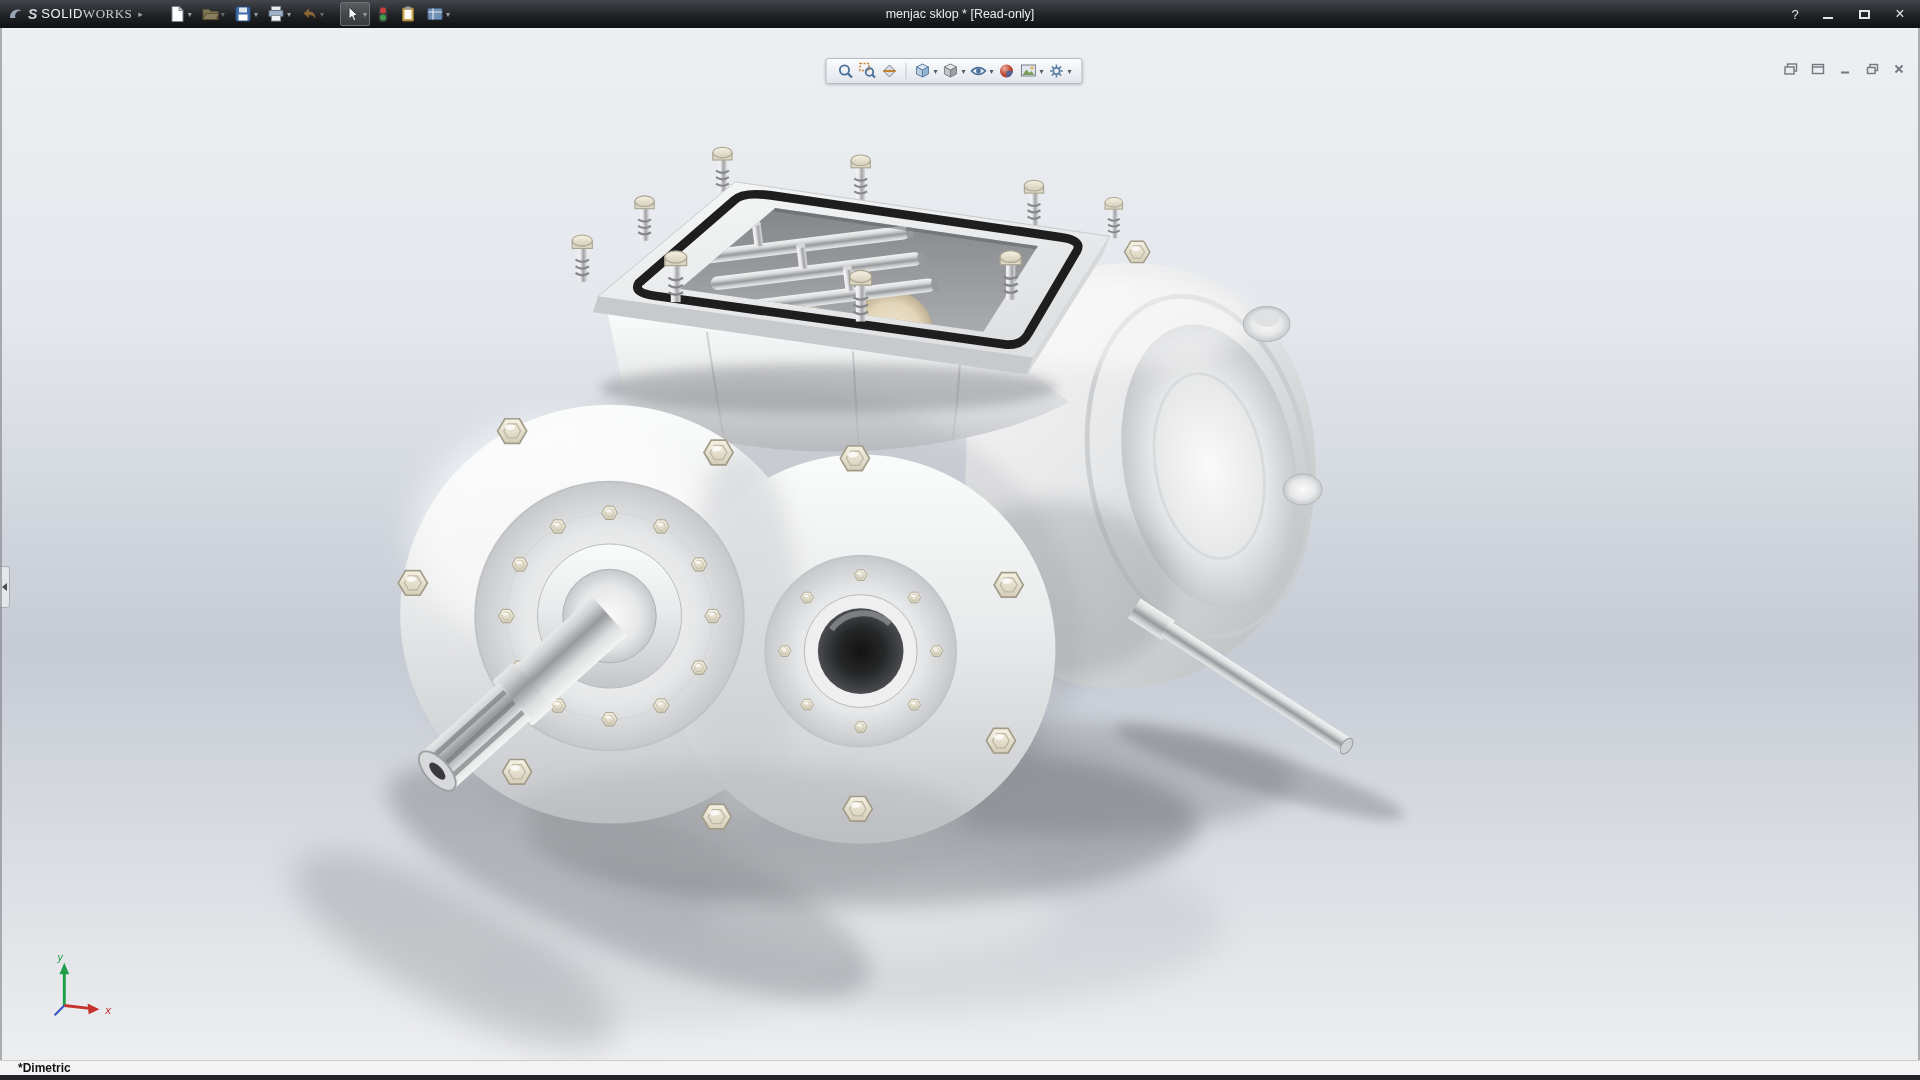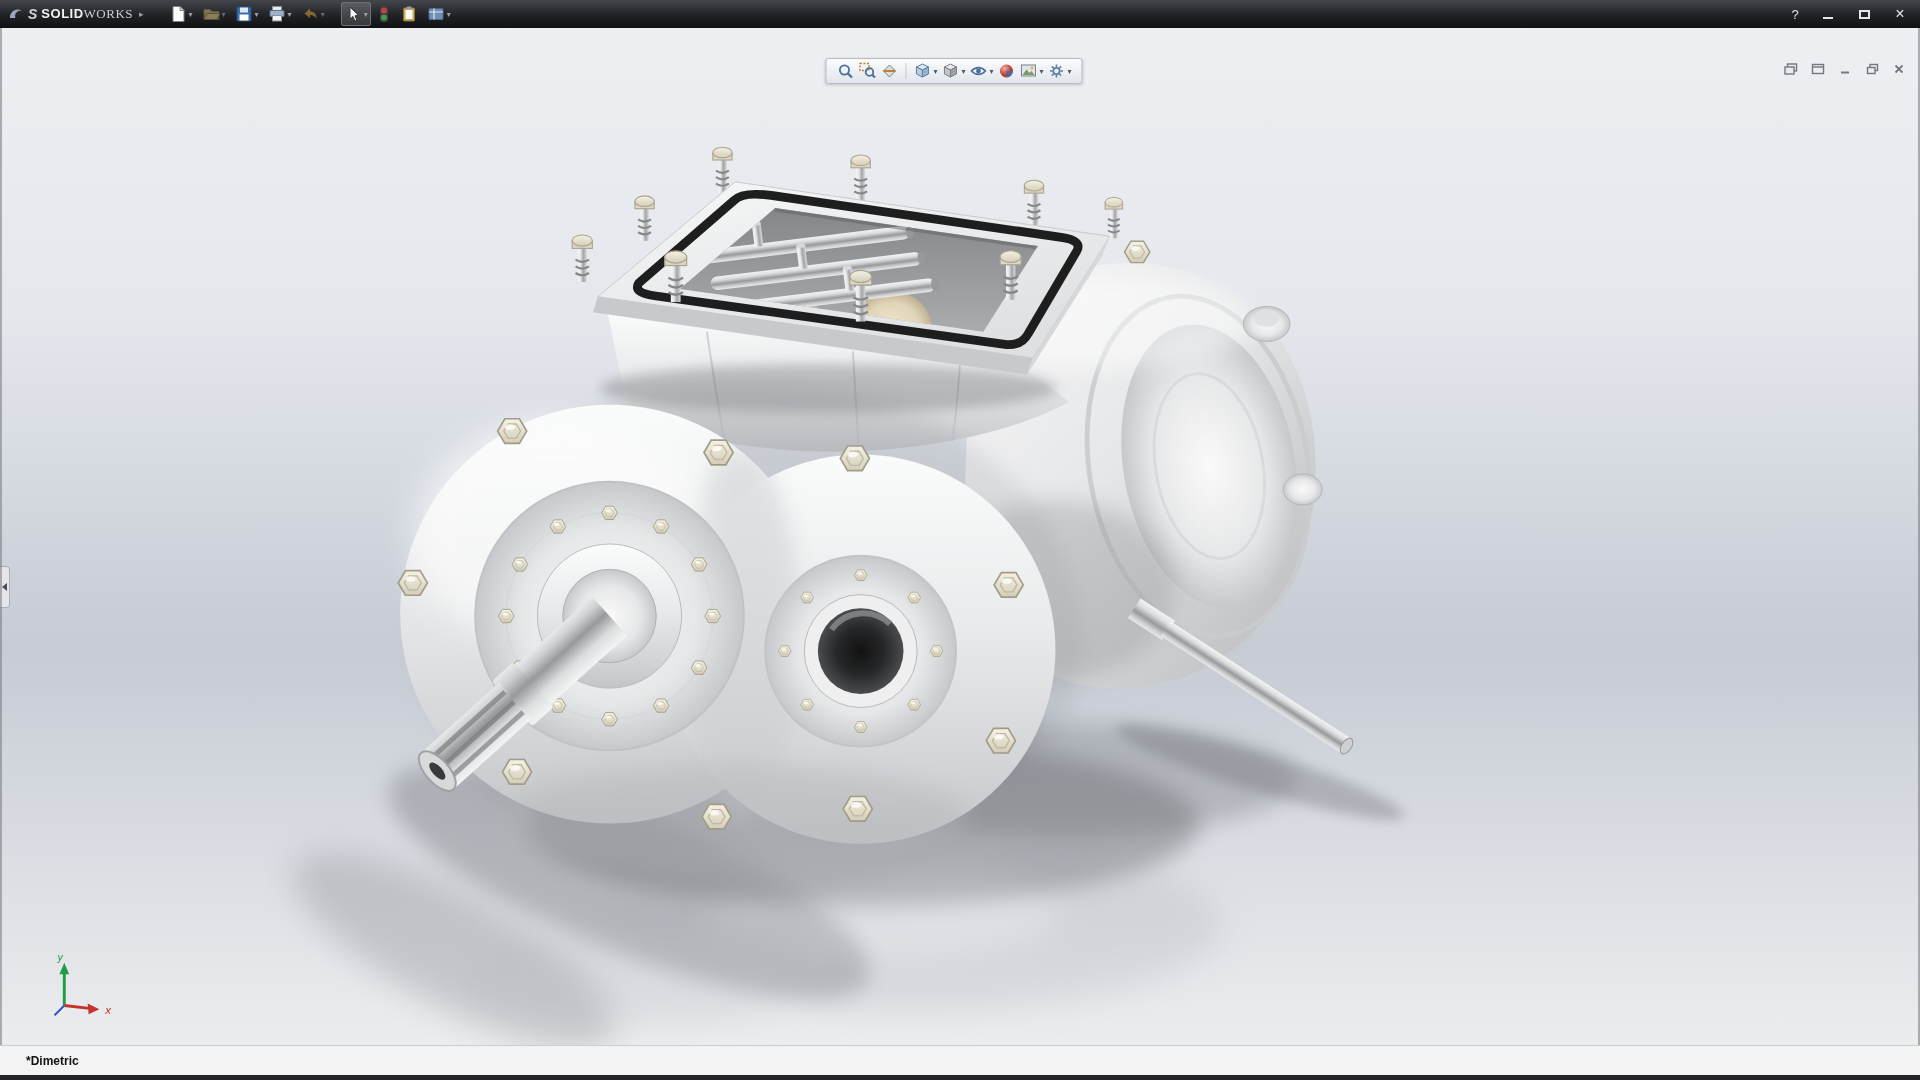--- a/index.html
+++ b/index.html
@@ -6,21 +6,21 @@
   html,body { width:1920px; height:1080px; overflow:hidden; }
   body { font-family:"Liberation Sans", sans-serif; background:#fff; position:relative; user-select:none; }
 
   
   .titlebar { position:absolute; top:0; left:0; right:0; height:28px; z-index:40;
     background:linear-gradient(#43464b,#202225 55%,#101113);
     display:flex; align-items:center; color:#eef0f2; }
   .brand { display:flex; align-items:center; padding:0 8px 0 8px; gap:4px; }
   .brand .mark { font-weight:bold; font-style:italic; font-size:14px; color:#cfd6de; }
   .brand .nm { font-size:13px; letter-spacing:.5px; }
-  .brand .nm b { font-weight:bold;margin-top:32px; }
+  .brand .nm b { font-weight:normal;margin-top:32px; }
   .brand .nm .lt { font-weight:normal; color:#c9cdd2;font-family:Liberation Serif, serif; }
   .menu-expand { font-size:9px; color:#9aa0a8; margin-left:2px; }
   .tb-icons { display:flex; align-items:center; margin-left:14px; gap:3px; }
   .tb-btn { display:flex; align-items:center; height:24px; padding:2px 2px; border-radius:2px; border:1px solid transparent; }
   .tb-btn.pressed { background:rgba(255,255,255,.16); border-color:#6b7178; }
   .tb-btn.dim { opacity:.55; }
   .dd { font-size:8px; color:#9aa0a8; margin-left:2px; }
   .sep { width:7px; }
   .title-center { position:absolute; left:300px; right:300px; top:0; height:28px; line-height:28px;
     text-align:center; font-size:12.5px; color:#e9ebee; pointer-events:none; }
@@ -49,23 +49,23 @@
   .docctl { position:absolute; top:32px; right:10px; display:flex; gap:5px; z-index:30; color:#74787e; }
   .dc { width:22px; height:17px; display:flex; align-items:center; justify-content:center; }
 
   
   .side-tab { position:absolute; left:0; top:538px; width:10px; height:42px; z-index:30;
     background:#e4e6e9; border:1px solid #aab0b6; border-left:none; border-radius:0 4px 4px 0;
     display:flex; align-items:center; justify-content:center; }
   .tri-left { width:0; height:0; border-top:4px solid transparent; border-bottom:4px solid transparent; border-right:5px solid #4a4e54; }
 
   
-  .statusbar { position:absolute; left:0; right:0; bottom:5px; height:30px; z-index:35;
+  .statusbar { position:absolute; left:0; right:0; bottom:5px; height:15px; z-index:35;
     background:#f3f3f4; border-top:1px solid #cccdd0;
-    display:flex; align-items:center; padding-left:26px;
+    display:flex; align-items:center; padding-left:18px;
     font-size:12px; font-weight:bold; color:#101214; }
   .bottom-strip { position:absolute; left:0; right:0; bottom:0; height:5px; background:#222427; z-index:36; }
   .edge { position:absolute; top:28px; bottom:0; width:2px; background:#74777c; opacity:.55; z-index:34; }
   .edge.l { left:0; } .edge.r { right:0; }
 </style>
 </head>
 <body>
 
 <div class="titlebar">
   <div class="brand">
@@ -137,20 +137,21 @@
     </div>
     <div class="tb-btn">
       <svg width="18" height="18" viewBox="0 0 18 18">
         <rect x="2" y="3.5" width="14" height="11" rx="1" fill="#6f8fb5" stroke="#49648a"></rect>
         <path d="M2 7 h14 M7 3.5 v11" stroke="#dfe6ef" stroke-width="1.2"></path>
       </svg>
         <span class="dd">▾</span>
     </div>
   </div>
 
+  <div class="title-center">menjac sklop * [Read-only]</div>
 
   <div class="win-controls">
     <div class="help-btn">?</div>
     <div class="wc">
         <span class="ic-min"></span>
       </div>
     <div class="wc">
         <span class="ic-max"></span>
       </div>
     <div class="wc">

